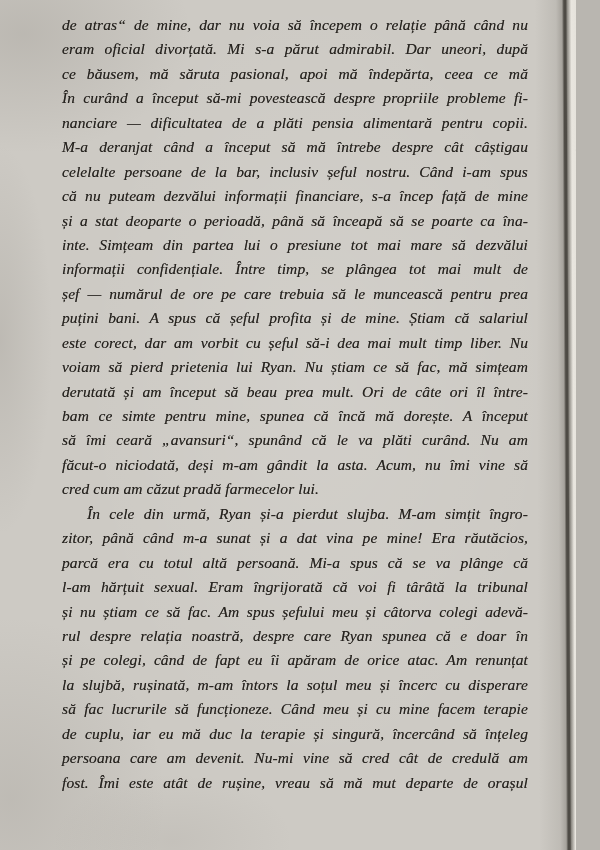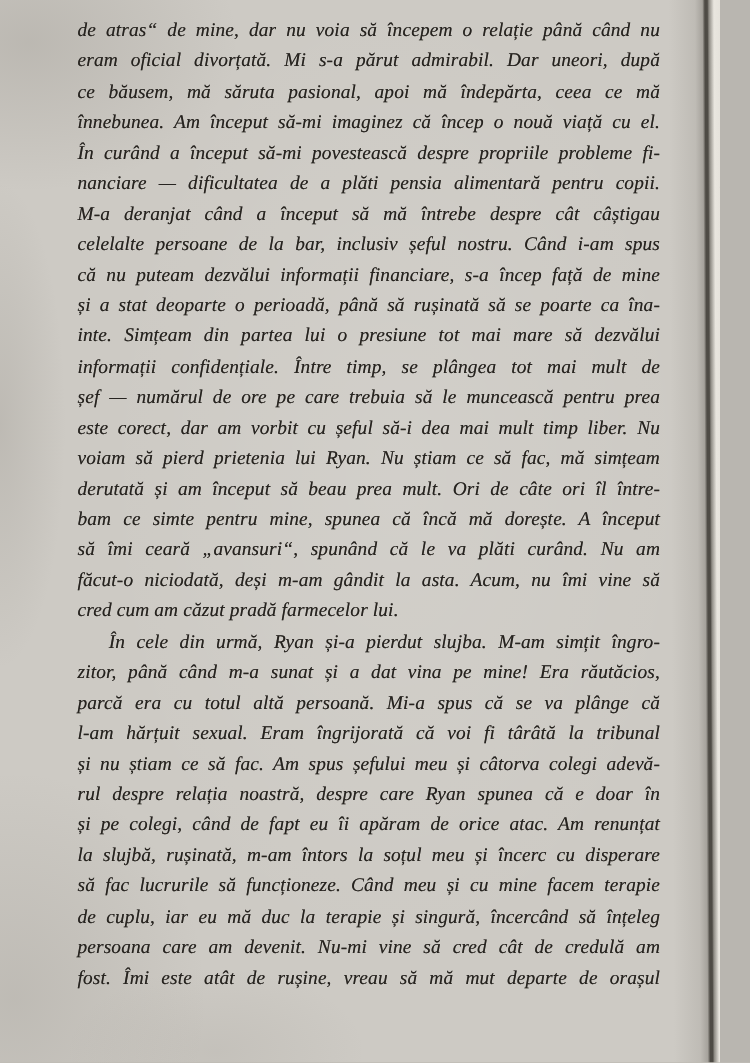--- a/index.html
+++ b/index.html
@@ -82,30 +82,30 @@
 </head>
 <body>
 
 <div class="scan">
   <div class="gutter"></div>
   <div class="text-column">
       <div class="para">
         <div class="line">de atras“ de mine, dar nu voia să începem o relație până când nu</div>
         <div class="line">eram oficial divorțată. Mi s-a părut admirabil. Dar uneori, după</div>
         <div class="line">ce băusem, mă săruta pasional, apoi mă îndepărta, ceea ce mă</div>
-        <div class="line">înnebunea. Am început să-mi imaginez că încep o nouă viață cu el.</div>
         <div class="line">În curând a început să-mi povestească despre propriile probleme fi-</div>
         <div class="line">nanciare — dificultatea de a plăti pensia alimentară pentru copii.</div>
         <div class="line">M-a deranjat când a început să mă întrebe despre cât câștigau</div>
         <div class="line">celelalte persoane de la bar, inclusiv șeful nostru. Când i-am spus</div>
         <div class="line">că nu puteam dezvălui informații financiare, s-a încep față de mine</div>
-        <div class="line">și a stat deoparte o perioadă, până să rușinată să se poarte ca îna-</div>
+        <div class="line">și a stat deoparte o perioadă, până să înceapă să se poarte ca îna-</div>
         <div class="line">inte. Simțeam din partea lui o presiune tot mai mare să dezvălui</div>
         <div class="line">informații confidențiale. Între timp, se plângea tot mai mult de</div>
         <div class="line">șef — numărul de ore pe care trebuia să le muncească pentru prea</div>
+        <div class="line">puțini bani. A spus că șeful profita și de mine. Știam că salariul</div>
         <div class="line">este corect, dar am vorbit cu șeful să-i dea mai mult timp liber. Nu</div>
         <div class="line">voiam să pierd prietenia lui Ryan. Nu știam ce să fac, mă simțeam</div>
         <div class="line">derutată și am început să beau prea mult. Ori de câte ori îl între-</div>
         <div class="line">bam ce simte pentru mine, spunea că încă mă dorește. A început</div>
         <div class="line">să îmi ceară „avansuri“, spunând că le va plăti curând. Nu am</div>
         <div class="line">făcut-o niciodată, deși m-am gândit la asta. Acum, nu îmi vine să</div>
         <div class="line last">cred cum am căzut pradă farmecelor lui.</div>
       </div>
       <div class="para">
         <div class="line indent">În cele din urmă, Ryan și-a pierdut slujba. M-am simțit îngro-</div>

